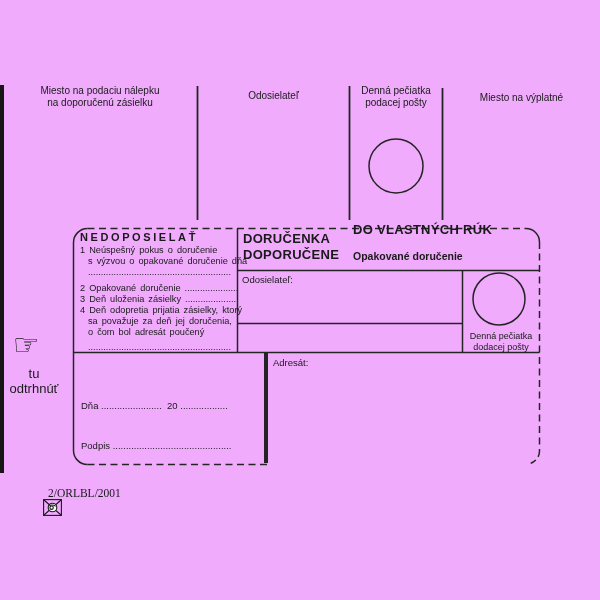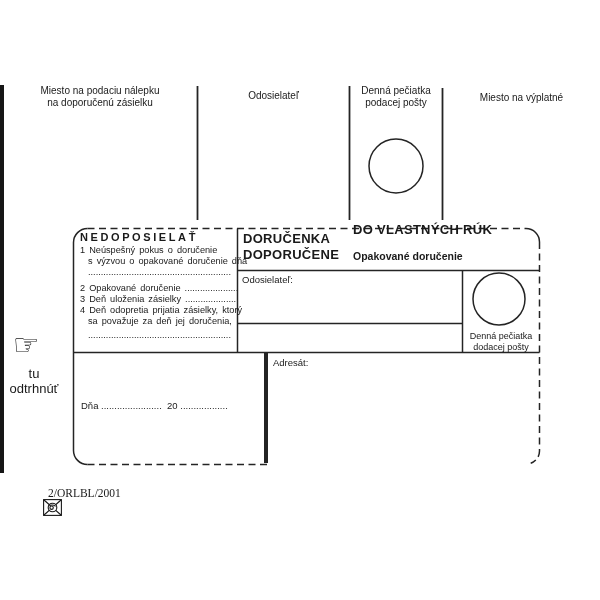--- a/index.html
+++ b/index.html
@@ -1,17 +1,17 @@
 <!DOCTYPE html>
 <html><head>
 <meta charset="utf-8">
 <style>
   html,body { margin:0; padding:0; background:#e8e8e8; }
   .page {
-    position:relative; width:600px; height:600px; background:#ffffff;
+    position:relative; width:600px; height:600px; background:#f0abfc;
     font-family:"Liberation Sans", sans-serif; color:#1a1a1a; overflow:hidden;
   }
   .t { position:absolute; color:#1a1a1a; white-space:pre; }
   .c { text-align:center; white-space:normal; }
   svg.linework { position:absolute; left:0; top:0; }
   .toplabel { font-size:10px; line-height:12px; }
   .hdr1 { font-size:13px; font-weight:bold; letter-spacing:0.3px; }
   .hdr2 { font-size:10.5px; font-weight:bold; }
   .lbl  { font-size:9.5px; }
   .nedo { left:80px; top:231px; width:156px; position:absolute; }
@@ -67,34 +67,36 @@
 
   <div class="nedo">
     <div class="title">NEDOPOSIELAŤ</div>
     <div class="ln">1 Neúspešný pokus o doručenie</div>
     <div class="ln ind">s výzvou o opakované doručenie dňa</div>
     <div class="ln ind">........................................................</div>
     <div class="ln gap">2 Opakované doručenie .....................</div>
     <div class="ln">3 Deň uloženia zásielky ....................</div>
     <div class="ln">4 Deň odopretia prijatia zásielky, ktorý</div>
     <div class="ln ind">sa považuje za deň jej doručenia,</div>
+    <div class="ln ind">o čom bol adresát poučený</div>
     <div class="ln ind gap2">........................................................</div>
   </div>
 
   <div class="t hdr1" style="left:243px; top:231px;">DORUČENKA</div>
   <div class="t hdr1" style="left:353px; top:222px;">DO VLASTNÝCH RÚK</div>
   <div class="t hdr1" style="left:243px; top:247px;">DOPORUČENE</div>
   <div class="t hdr2" style="left:353px; top:250px;">Opakované doručenie</div>
 
   <div class="t lbl" style="left:242px; top:274px;">Odosielateľ:</div>
   <div class="t lbl" style="left:273px; top:357px;">Adresát:</div>
 
   <div class="t stamEplbl c" style="left:462px; top:331px; width:78px;"><span>Denná pečiatka</span><br><span>dodacej pošty</span></div>
 
   <div class="t receipt-line" style="left:81px; top:400px;">Dňa .......................  20 ..................</div>
+  <div class="t receipt-line" style="left:81px; top:440px;">Podpis .............................................</div>
 
   <div class="t hand" style="left:13px; top:330px;">☞</div>
   <div class="t tear c" style="left:4px; top:366px; width:60px;">tu odtrhnúť</div>
 
   <div class="t" style="left:25px; top:481px;">
     <svg width="19" height="17" viewBox="0 0 19 17">
       <g stroke="#1a1a1a" fill="none" stroke-width="1.1">
         <rect x="0.6" y="0.6" width="17.8" height="15.8"></rect>
         <path d="M1,1 L9.5,8.5 M18,1 L9.5,8.5 M1,16 L9.5,8.5 M18,16 L9.5,8.5"></path>
         <circle cx="9.5" cy="8.5" r="4.3" fill="#ffffff"></circle>

